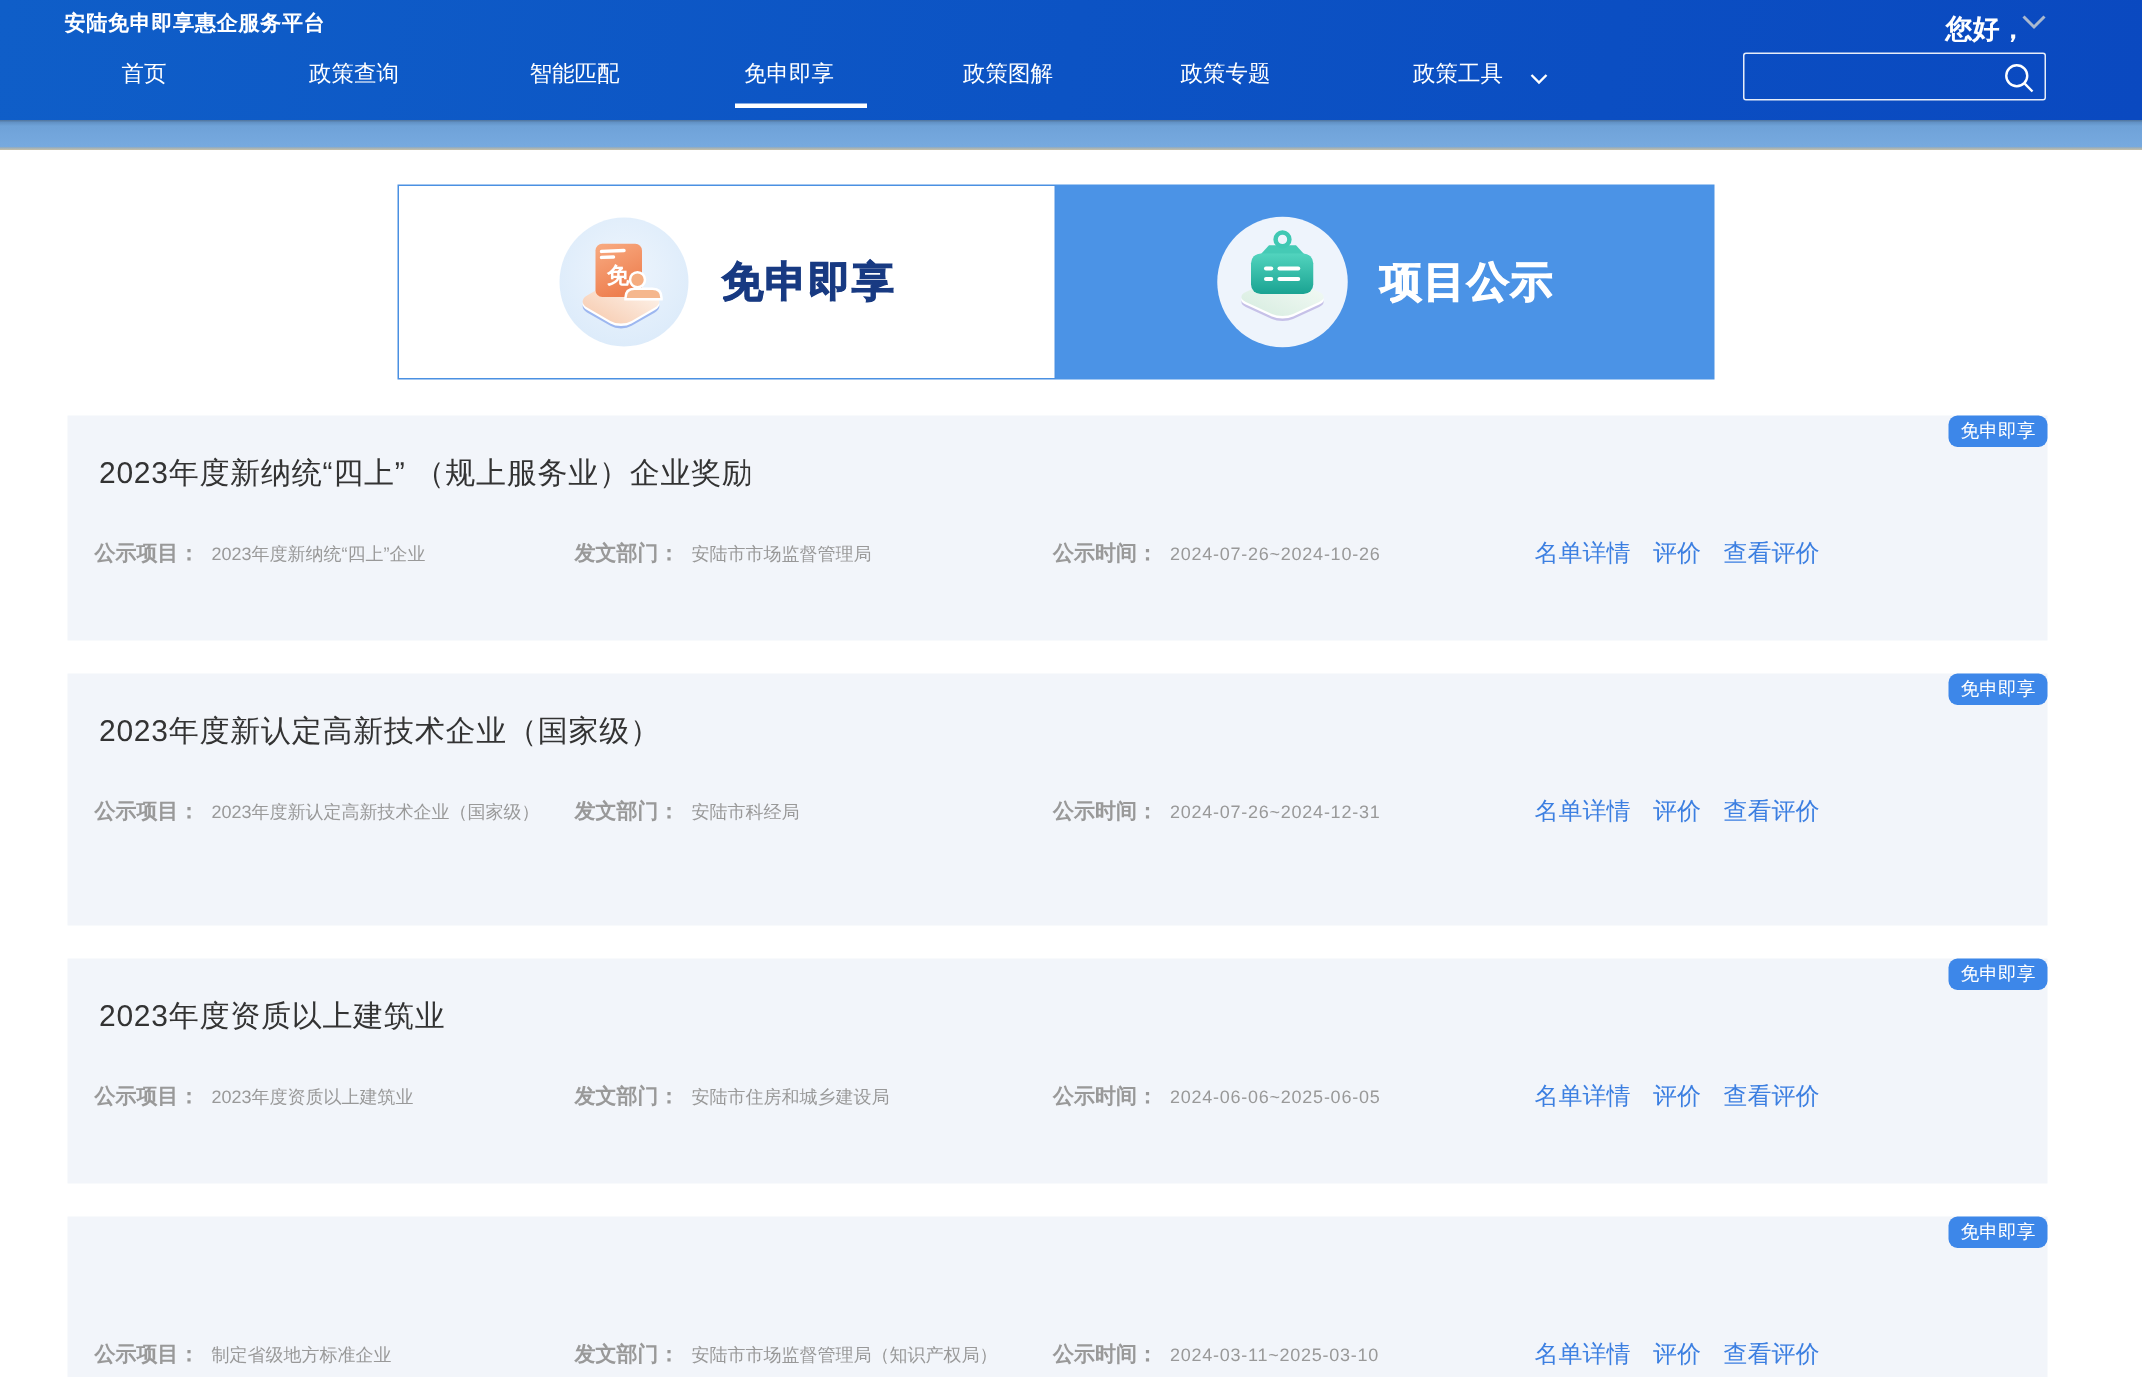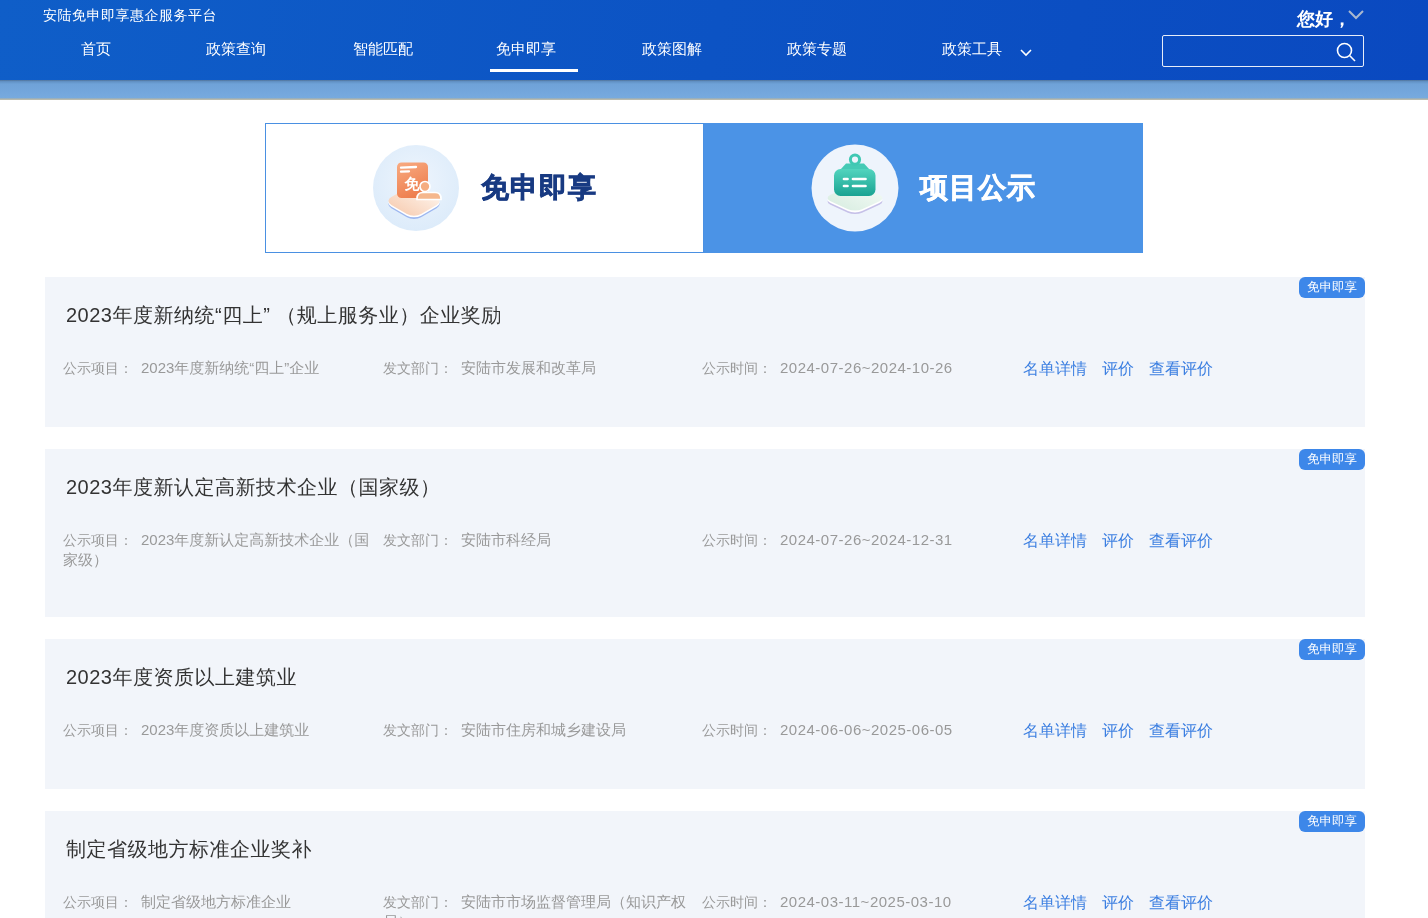--- a/index.html
+++ b/index.html
@@ -1,21 +1,21 @@
 <!DOCTYPE html>
 <html lang="zh"><head>
 <meta charset="utf-8">
 <title>安陆免申即享惠企服务平台</title>
 <style>
 * { margin:0; padding:0; box-sizing:border-box; }
 html,body { width:1428px; height:918px; overflow:hidden; background:#fff;
   font-family:"Liberation Sans", sans-serif; }
 .header { position:relative; width:1428px; height:80px;
   background:linear-gradient(100deg,#0f5ec8 0%, #0c53c4 50%, #0a49c0 100%); }
-.logo { position:absolute; left:43px; top:7px; color:#fff; font-size:14px; font-weight:normal; letter-spacing:0.5px; }
+.logo { position:absolute; left:43px; top:7px; color:#fff; font-size:14px; font-weight:bold; letter-spacing:0.5px; }
 .hello { position:absolute; left:1297px; top:7px; color:#fff; font-size:18px; font-weight:bold; }
 .hello-arrow { position:absolute; left:1348px; top:10px; width:16px; height:10px; }
 .nav-item { position:absolute; top:40px; color:#fff; font-size:15px; white-space:nowrap; }
 .underline { position:absolute; left:490px; top:69px; width:88px; height:3px; background:#fff; }
 .tool-arrow { position:absolute; left:1020px; top:49px; width:12px; height:8px; }
 .search { position:absolute; left:1162px; top:35px; width:202px; height:32px;
   border:1px solid rgba(255,255,255,0.9); border-radius:2px; }
 .search svg { position:absolute; right:6px; top:5px; }
 .band { position:relative; width:1428px; height:20px;
   background:linear-gradient(180deg,#50739a 0%, #6292c6 8%, #6fa2d8 20%, #73a6dc 55%, #78abdf 100%); }
@@ -31,22 +31,22 @@
 .card.h1 { height:150px; }
 .card.h2 { height:168px; }
 .card.last { margin-bottom:0; height:168px; }
 .tag { position:absolute; top:0; right:0; width:66px; height:21px; background:#3d87e9;
   border-radius:6px; color:#fff; font-size:12.5px; text-align:center; line-height:21px; }
 .ctitle { position:absolute; left:21px; top:25px; font-size:20px; color:#333; white-space:nowrap; letter-spacing:0.5px; }
 .meta { position:absolute; top:81px; font-size:14px; color:#999; line-height:20px; }
 .m1 { left:18px; width:314px; }
 .m2 { left:338px; width:310px; }
 .m3 { left:657px; width:310px; }
-.lab { padding-right:8px; }
-.v { font-size:15px; }
+.lab { padding-right:8px;font-weight:bold; }
+.v { font-size:12px; }
 .m3 .v { letter-spacing:0.5px; }
 .links { position:absolute; left:978px; top:82px; font-size:16px; color:#3c7fe1; display:flex;justify-content:flex-end; }
 .links span { margin-right:15px; }
 </style>
 </head>
 <body>
 <div class="header">
   <div class="logo">安陆免申即享惠企服务平台</div>
   <div class="hello">您好，</div>
   <svg class="hello-arrow" viewBox="0 0 16 10">
@@ -142,21 +142,21 @@
       </g>
     </svg>
     <span class="txt">项目公示</span>
   </div>
 </div>
 <div class="cards">
   <div class="card h1">
     <div class="tag">免申即享</div>
     <div class="ctitle">2023年度新纳统“四上” （规上服务业）企业奖励</div>
     <div class="meta m1"><span class="lab">公示项目：</span><span class="v">2023年度新纳统“四上”企业</span></div>
-    <div class="meta m2"><span class="lab">发文部门：</span><span class="v">安陆市发展和改革局</span></div>
+    <div class="meta m2"><span class="lab">发文部门：</span><span class="v">安陆市市场监督管理局</span></div>
     <div class="meta m3"><span class="lab">公示时间：</span><span class="v">2024-07-26~2024-10-26</span></div>
     <div class="links">
         <span>名单详情</span>
         <span>评价</span>
         <span>查看评价</span>
       </div>
   </div>
   <div class="card h2">
     <div class="tag">免申即享</div>
     <div class="ctitle">2023年度新认定高新技术企业（国家级）</div>
@@ -176,21 +176,20 @@
     <div class="meta m2"><span class="lab">发文部门：</span><span class="v">安陆市住房和城乡建设局</span></div>
     <div class="meta m3"><span class="lab">公示时间：</span><span class="v">2024-06-06~2025-06-05</span></div>
     <div class="links">
         <span>名单详情</span>
         <span>评价</span>
         <span>查看评价</span>
       </div>
   </div>
   <div class="card last">
     <div class="tag">免申即享</div>
-    <div class="ctitle">制定省级地方标准企业奖补</div>
     <div class="meta m1"><span class="lab">公示项目：</span><span class="v">制定省级地方标准企业</span></div>
     <div class="meta m2"><span class="lab">发文部门：</span><span class="v">安陆市市场监督管理局（知识产权局）</span></div>
     <div class="meta m3"><span class="lab">公示时间：</span><span class="v">2024-03-11~2025-03-10</span></div>
     <div class="links">
         <span>名单详情</span>
         <span>评价</span>
         <span>查看评价</span>
       </div>
   </div>
 </div>

